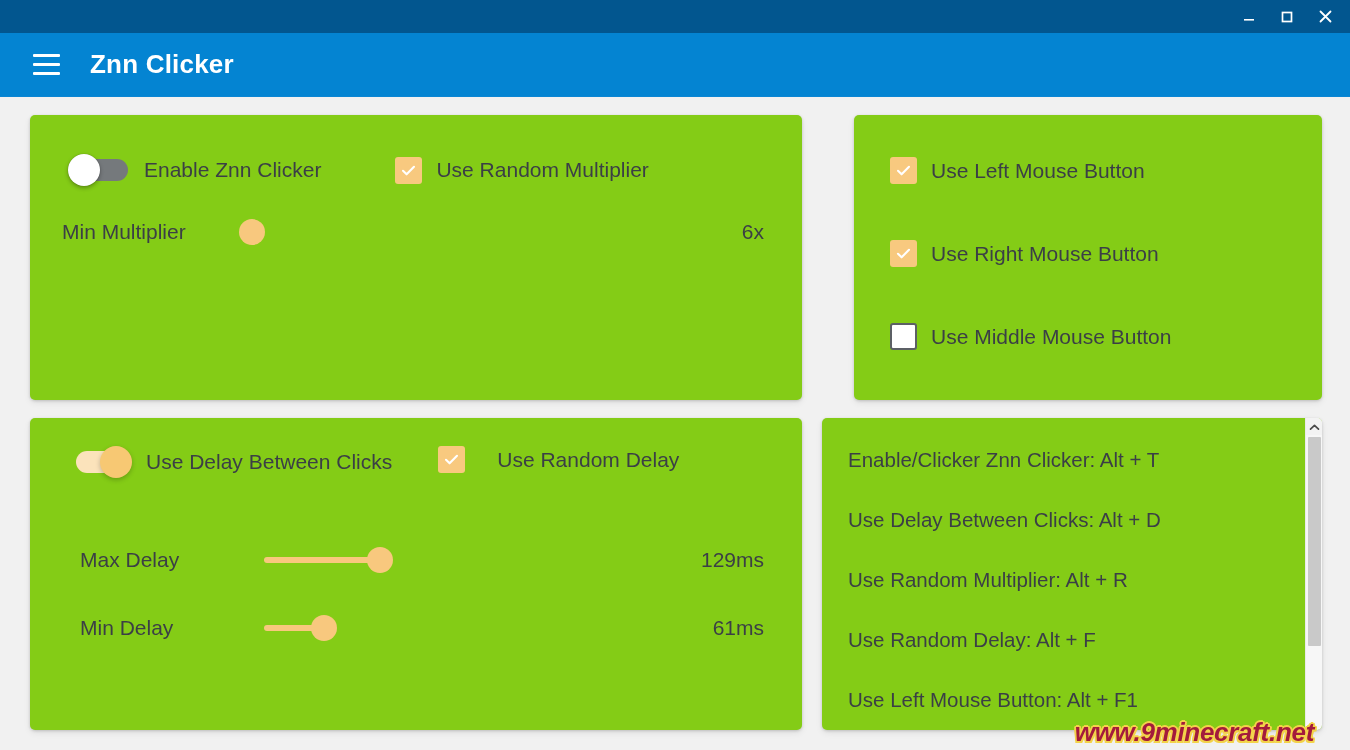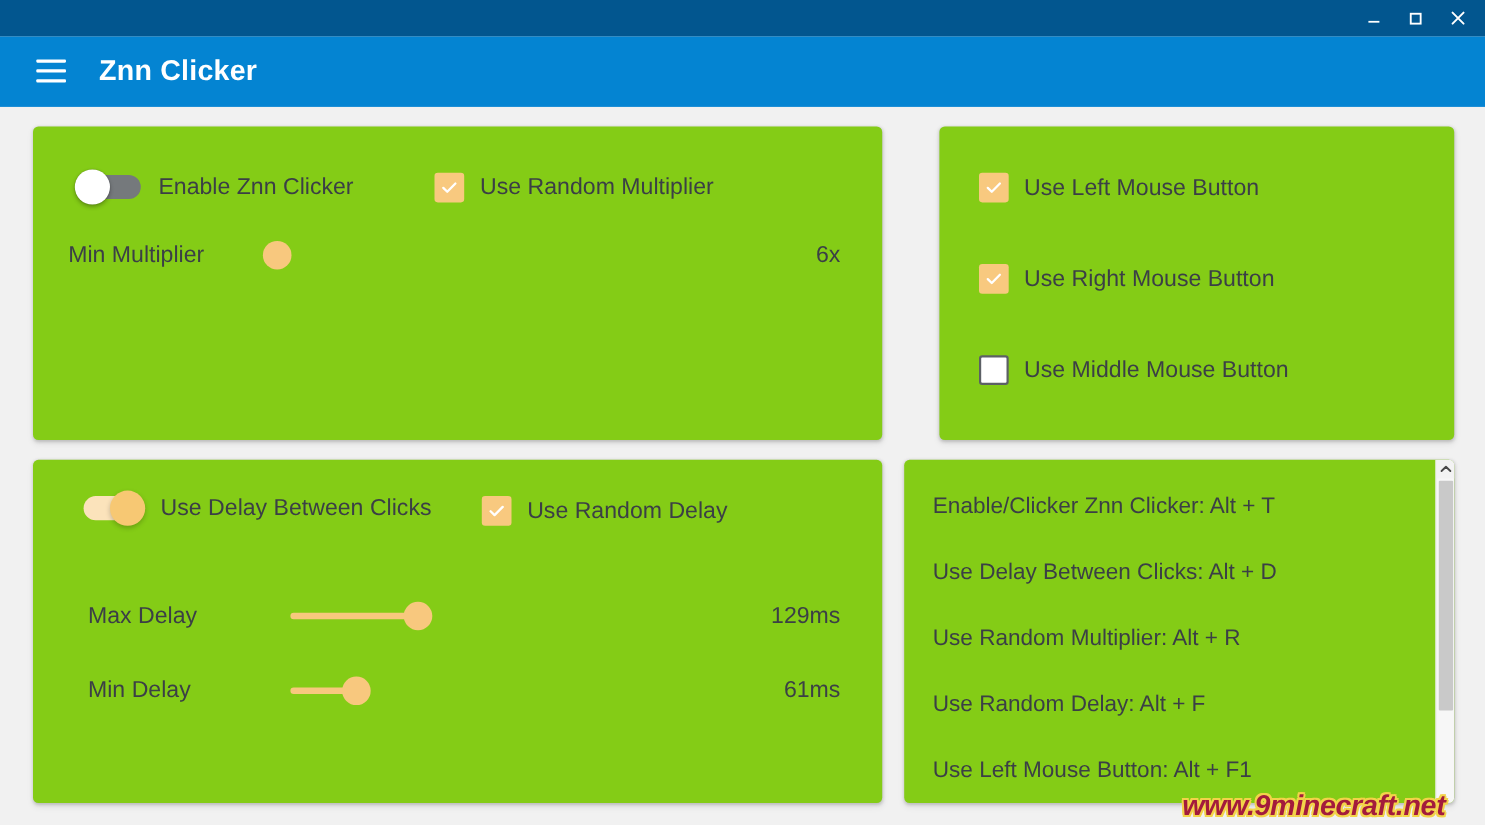--- a/index.html
+++ b/index.html
@@ -215,25 +215,25 @@
   .card-1 .slider-label { width: 182px; }
   .card-1 .slider-wrap { width: 400px; }
 
   
   .card-2 { padding: 42px 0 0 36px; margin-left: 32px; }
   .card-2 .checkbox-row { margin-bottom: 56px; }
 
   
   .card-3 .top-row {
     display: flex;
-    align-items: flex-end;
+    align-items: flex-start;
     padding: 28px 12px 0 44px;
   }
   .card-3 .top-row .toggle-label { margin-left: 10px; }
-  .card-3 .top-row .checkbox-row { margin-left: 46px; }
+  .card-3 .top-row .checkbox-row { margin-left: 46px; gap: 18px; }
   .card-3 .sliders { padding: 62px 38px 0 50px; }
   .card-3 .slider-row { margin-bottom: 28px; }
   .card-3 .slider-label { width: 184px; }
   .card-3 .slider-wrap { width: 400px; }
 
   
   .card-4 { display: flex; }
   .hotkey-list {
     flex: 1;
     padding: 30px 0 0 26px;

